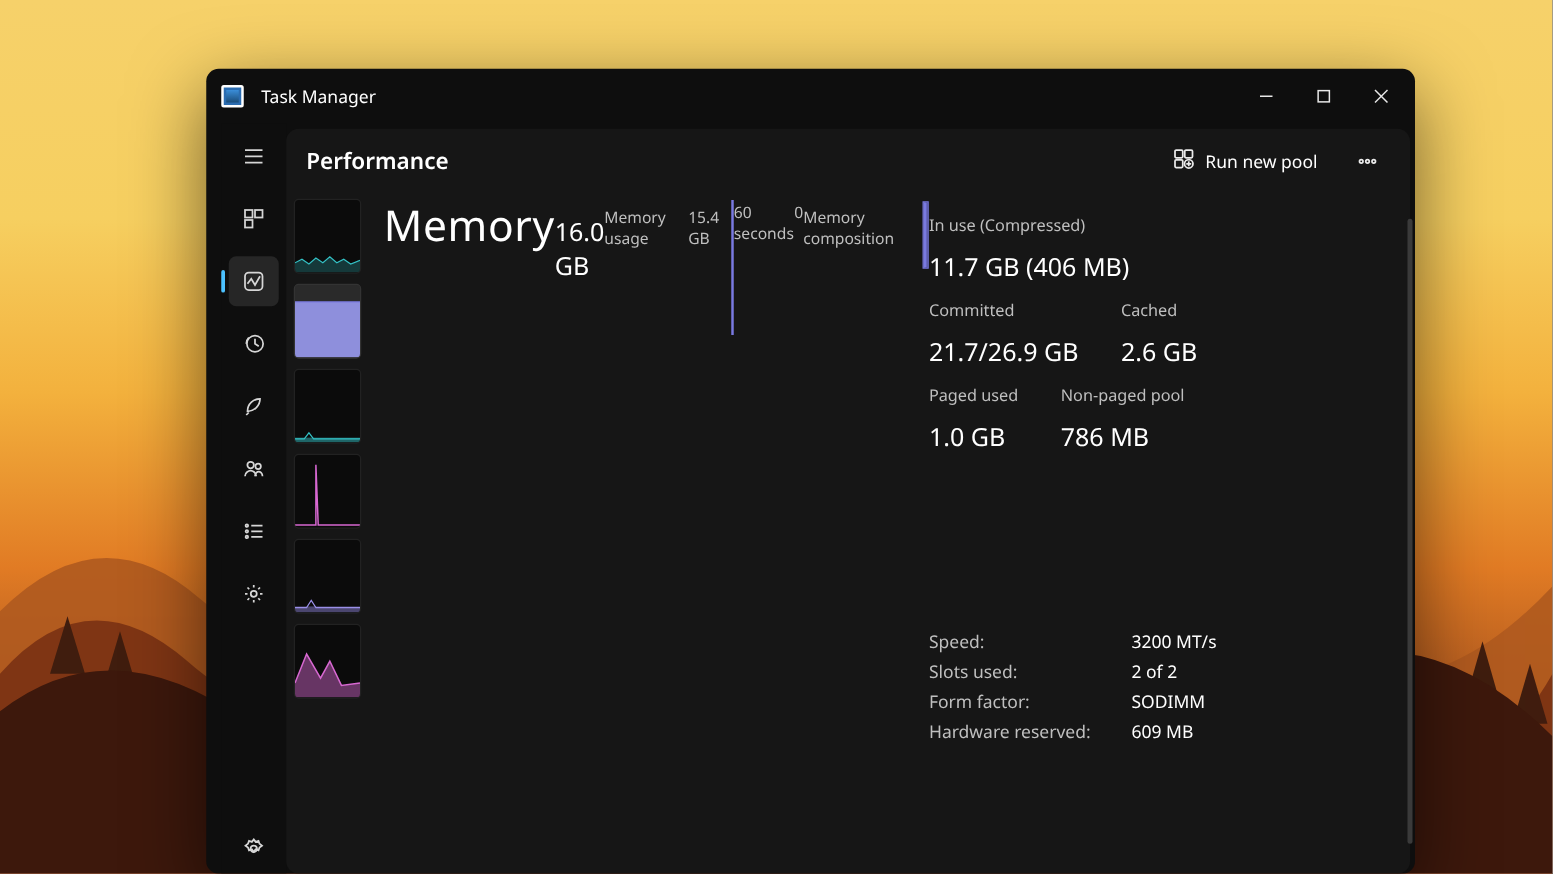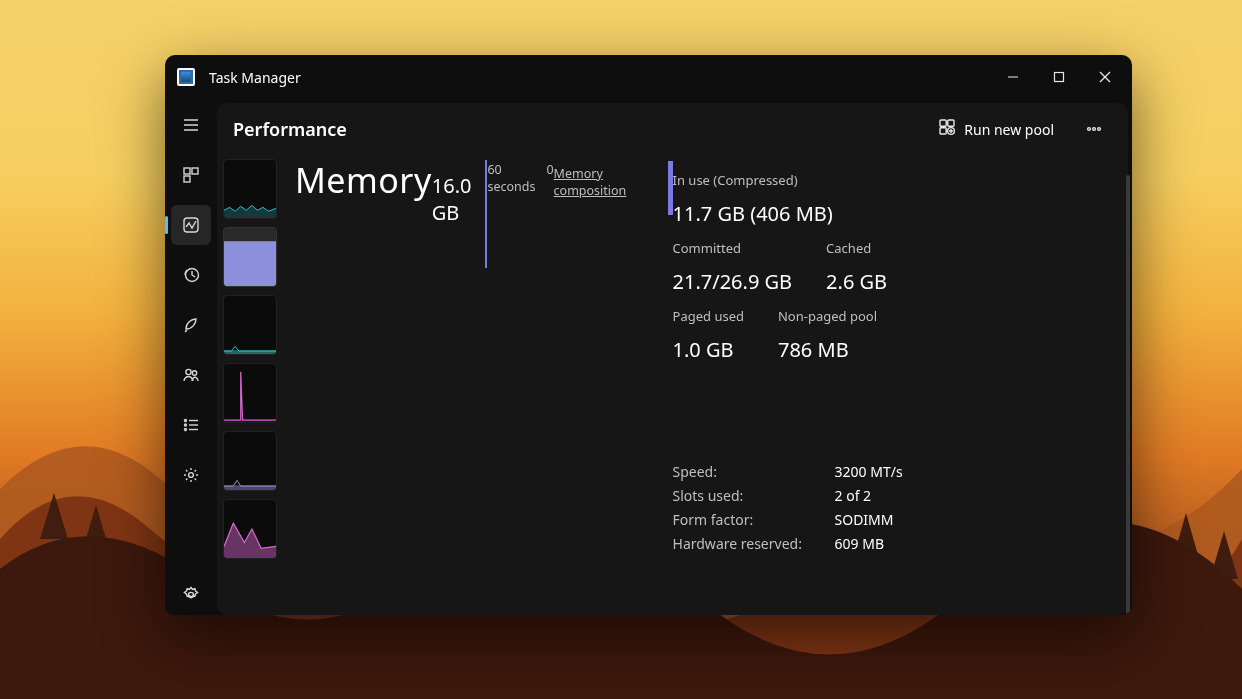--- a/index.html
+++ b/index.html
@@ -28,38 +28,38 @@
   
   .layer{position:absolute;left:0;right:0;bottom:0;}
   .layer svg{display:block;width:100%;}
   .layer.l1{height:430px;opacity:.9;}
   .layer.l2{height:330px;opacity:.95;}
   .layer.l3{height:260px;}
   .tree{fill:#3a1a0e;}
 
   
   .window{
-    position:absolute;left:165px;top:55px;width:967px;height:560px;
+    position:absolute;left:165px;top:55px;width:967px;height:644px;
     background:var(--bg-window);border-radius:10px;
     box-shadow:0 20px 60px rgba(0,0,0,.55);
     display:flex;flex-direction:column;color:var(--fg);
     overflow:hidden;
   }
   .titlebar{
     height:44px;display:flex;align-items:center;padding:0 4px 0 12px;
   }
   .app-icon{width:18px;height:18px;background:#2b6cb0;border:2px solid #fff;border-radius:2px;position:relative;margin-right:14px;}
   .app-icon::before{content:"";position:absolute;inset:2px;background:linear-gradient(180deg,#3a8dd8,#1a4d7a);}
   .title{font-size:14px;}
   .titlebar-spacer{flex:1;}
   .winbtn{width:46px;height:32px;display:flex;align-items:center;justify-content:center;border-radius:4px;}
   .winbtn svg{stroke:#e8e8e8;stroke-width:1.2;fill:none;}
 
   .body{
-    flex:1;display:flex;min-height:0;
+    flex:1;display:flex;min-height:0;padding-left:12px;
   }
 
   
   .rail{
     width:52px;background:var(--bg-window);display:flex;flex-direction:column;align-items:center;
     padding-top:6px;gap:10px;
   }
   .rail-btn{
     width:40px;height:40px;display:flex;align-items:center;justify-content:center;border-radius:6px;position:relative;
   }
@@ -108,21 +108,21 @@
   .chart-usage .fill{
     position:absolute;left:0;right:0;bottom:0;height:78%;
     background:var(--mem-violet);border-top:1px solid var(--mem-border);
   }
   .chart-usage .grid{
     position:absolute;inset:0;
     background:repeating-linear-gradient(90deg,transparent 0 74px,rgba(120,120,200,.25) 74px 75px);
   }
   .axis{display:flex;justify-content:space-between;font-size:12.5px;color:var(--fg-dim);margin-top:4px;}
 
-  .comp-label{font-size:12.5px;color:var(--fg-dim);margin-top:8px;text-decoration:underline;}
+  .comp-label{font-size:12.5px;color:var(--fg-dim);margin-top:8px;}
   .chart-comp{
     margin-top:4px;height:54px;border:1px solid var(--mem-border);display:flex;position:relative;background:#0a0a10;
   }
   .chart-comp .seg{border-right:1px solid var(--mem-border);}
   .seg.inuse{flex:73;background:var(--mem-violet);}
   .seg.mod{flex:2;background:#6968c4;}
   .seg.standby{flex:16;background:transparent;}
   .seg.free{flex:9;background:transparent;border-right:none;}
 
   
@@ -324,20 +324,24 @@
             </div>
           </div>
 
           <div class="detail">
 
             <div class="det-head">
               <h1>Memory</h1>
               <span class="cap">16.0 GB</span>
             </div>
 
+            <div class="sec-label">
+              <span>Memory usage</span>
+              <span>15.4 GB</span>
+            </div>
             <div class="chart-usage">
               <div class="grid"></div>
               <div class="fill"></div>
             </div>
             <div class="axis">
               <span>60 seconds</span>
               <span>0</span>
             </div>
 
             <div class="comp-label">Memory composition</div>

